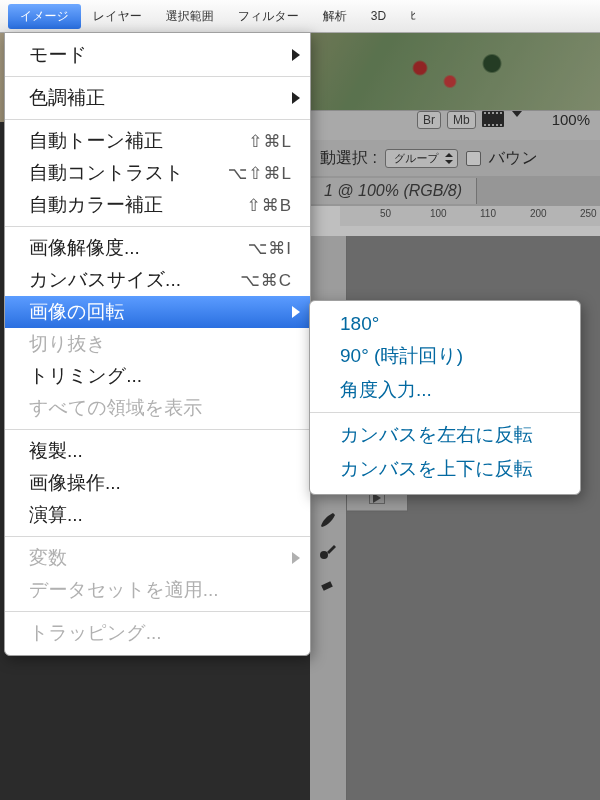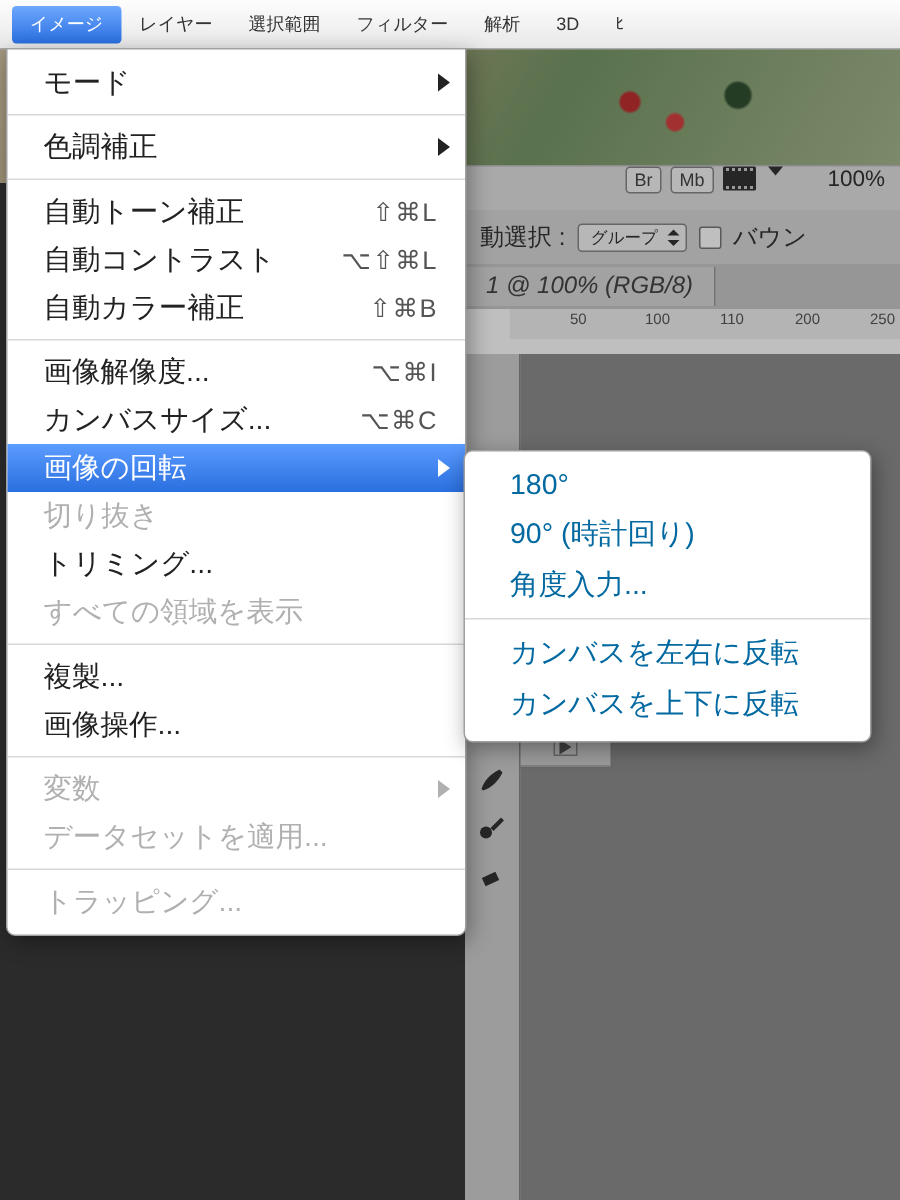--- a/index.html
+++ b/index.html
@@ -168,20 +168,23 @@
   <div class="dd-item disabled">
       <span>すべての領域を表示</span>
     </div>
   <div class="dd-sep"></div>
   <div class="dd-item">
       <span>複製...</span>
     </div>
   <div class="dd-item">
       <span>画像操作...</span>
     </div>
+  <div class="dd-item">
+      <span>演算...</span>
+    </div>
   <div class="dd-sep"></div>
   <div class="dd-item disabled has-sub">
       <span>変数</span>
     </div>
   <div class="dd-item disabled">
       <span>データセットを適用...</span>
     </div>
   <div class="dd-sep"></div>
   <div class="dd-item disabled">
       <span>トラッピング...</span>

